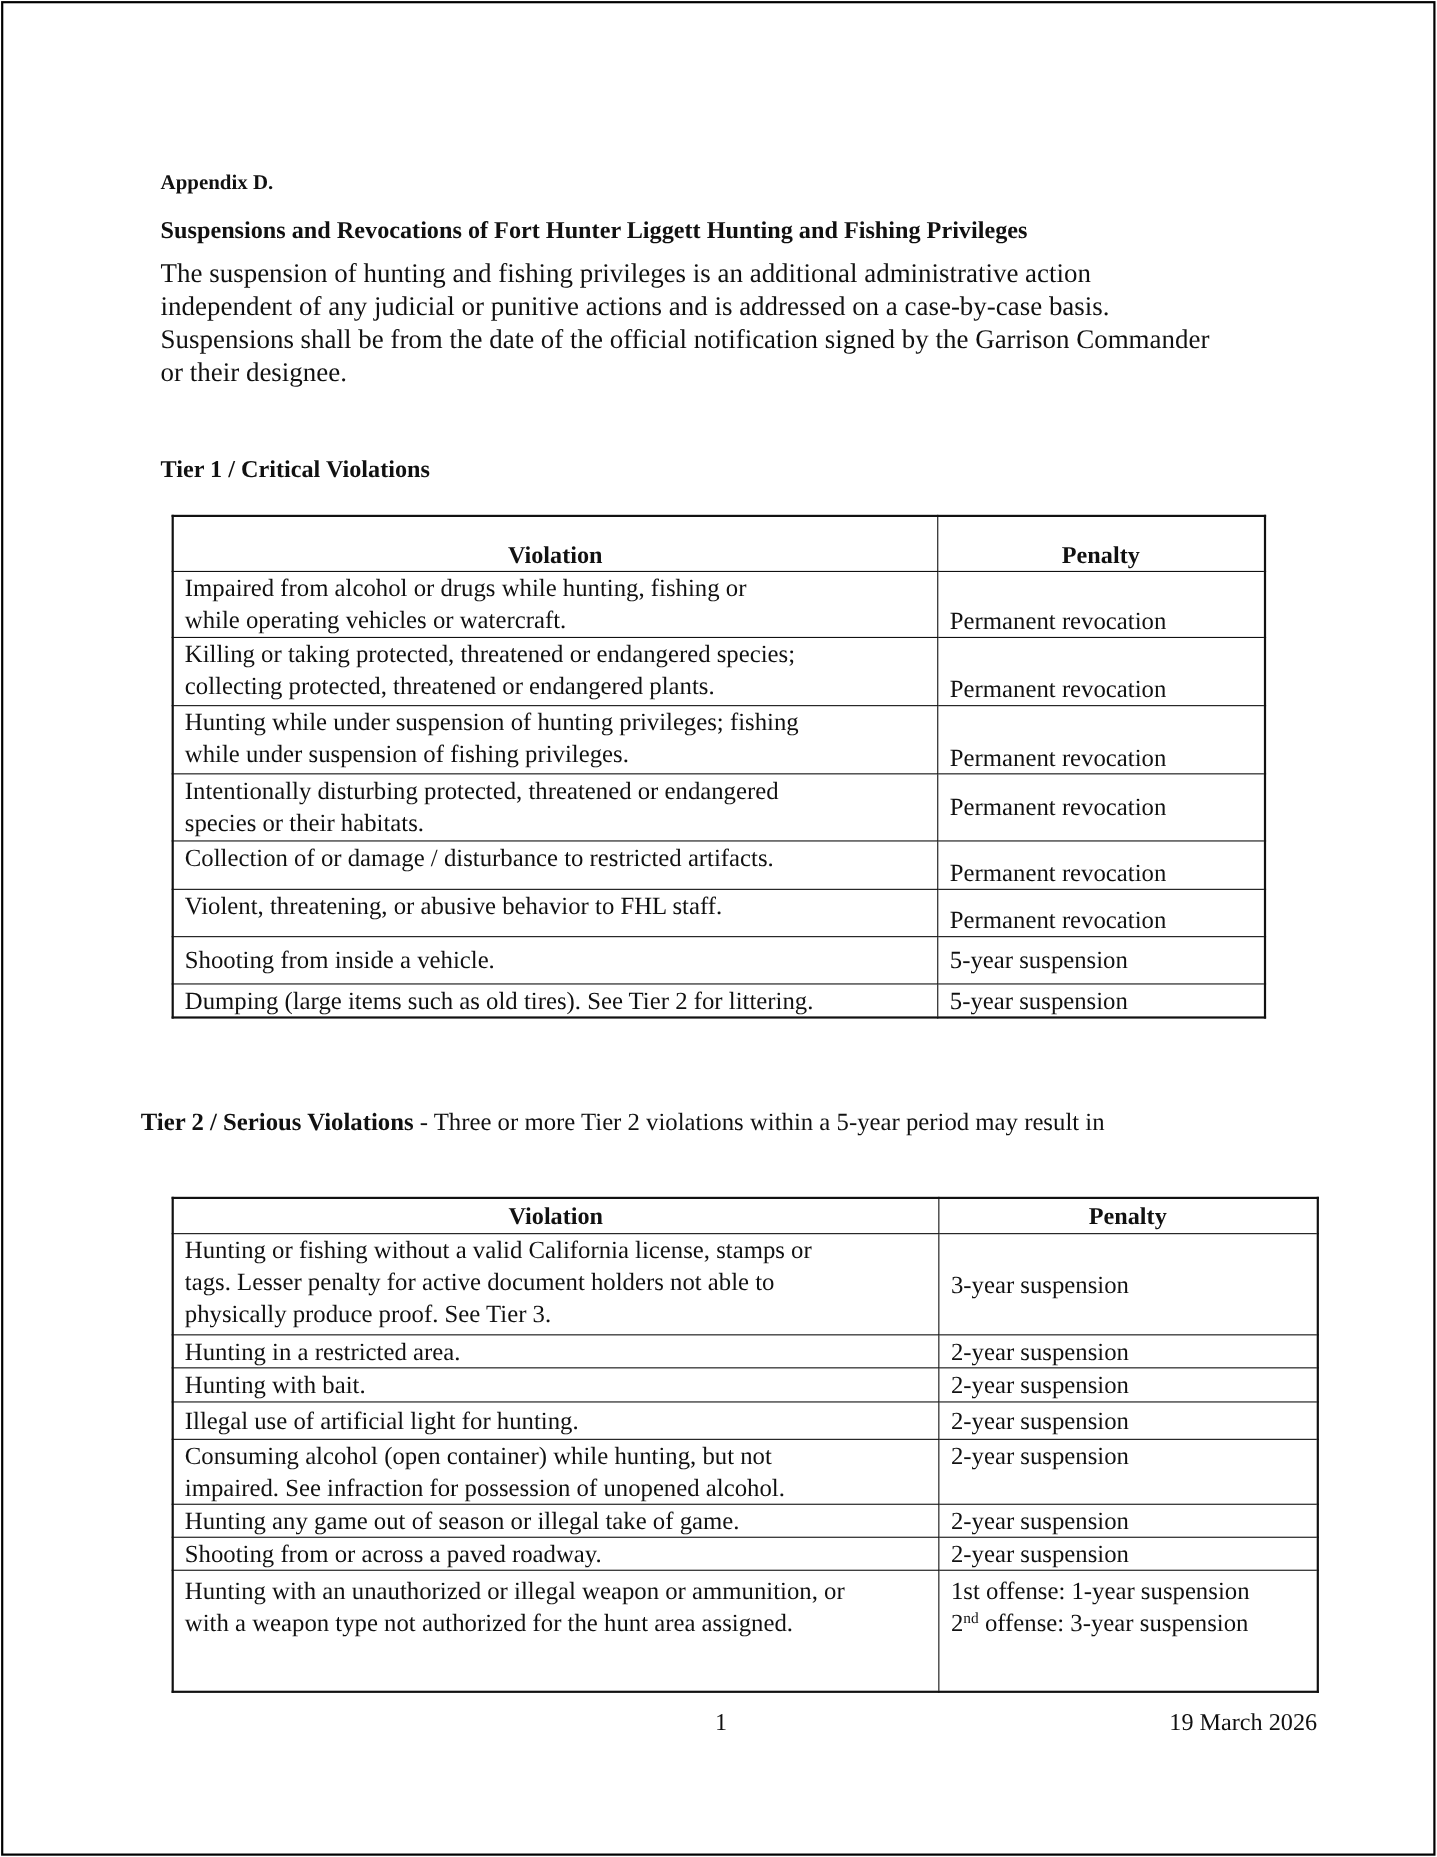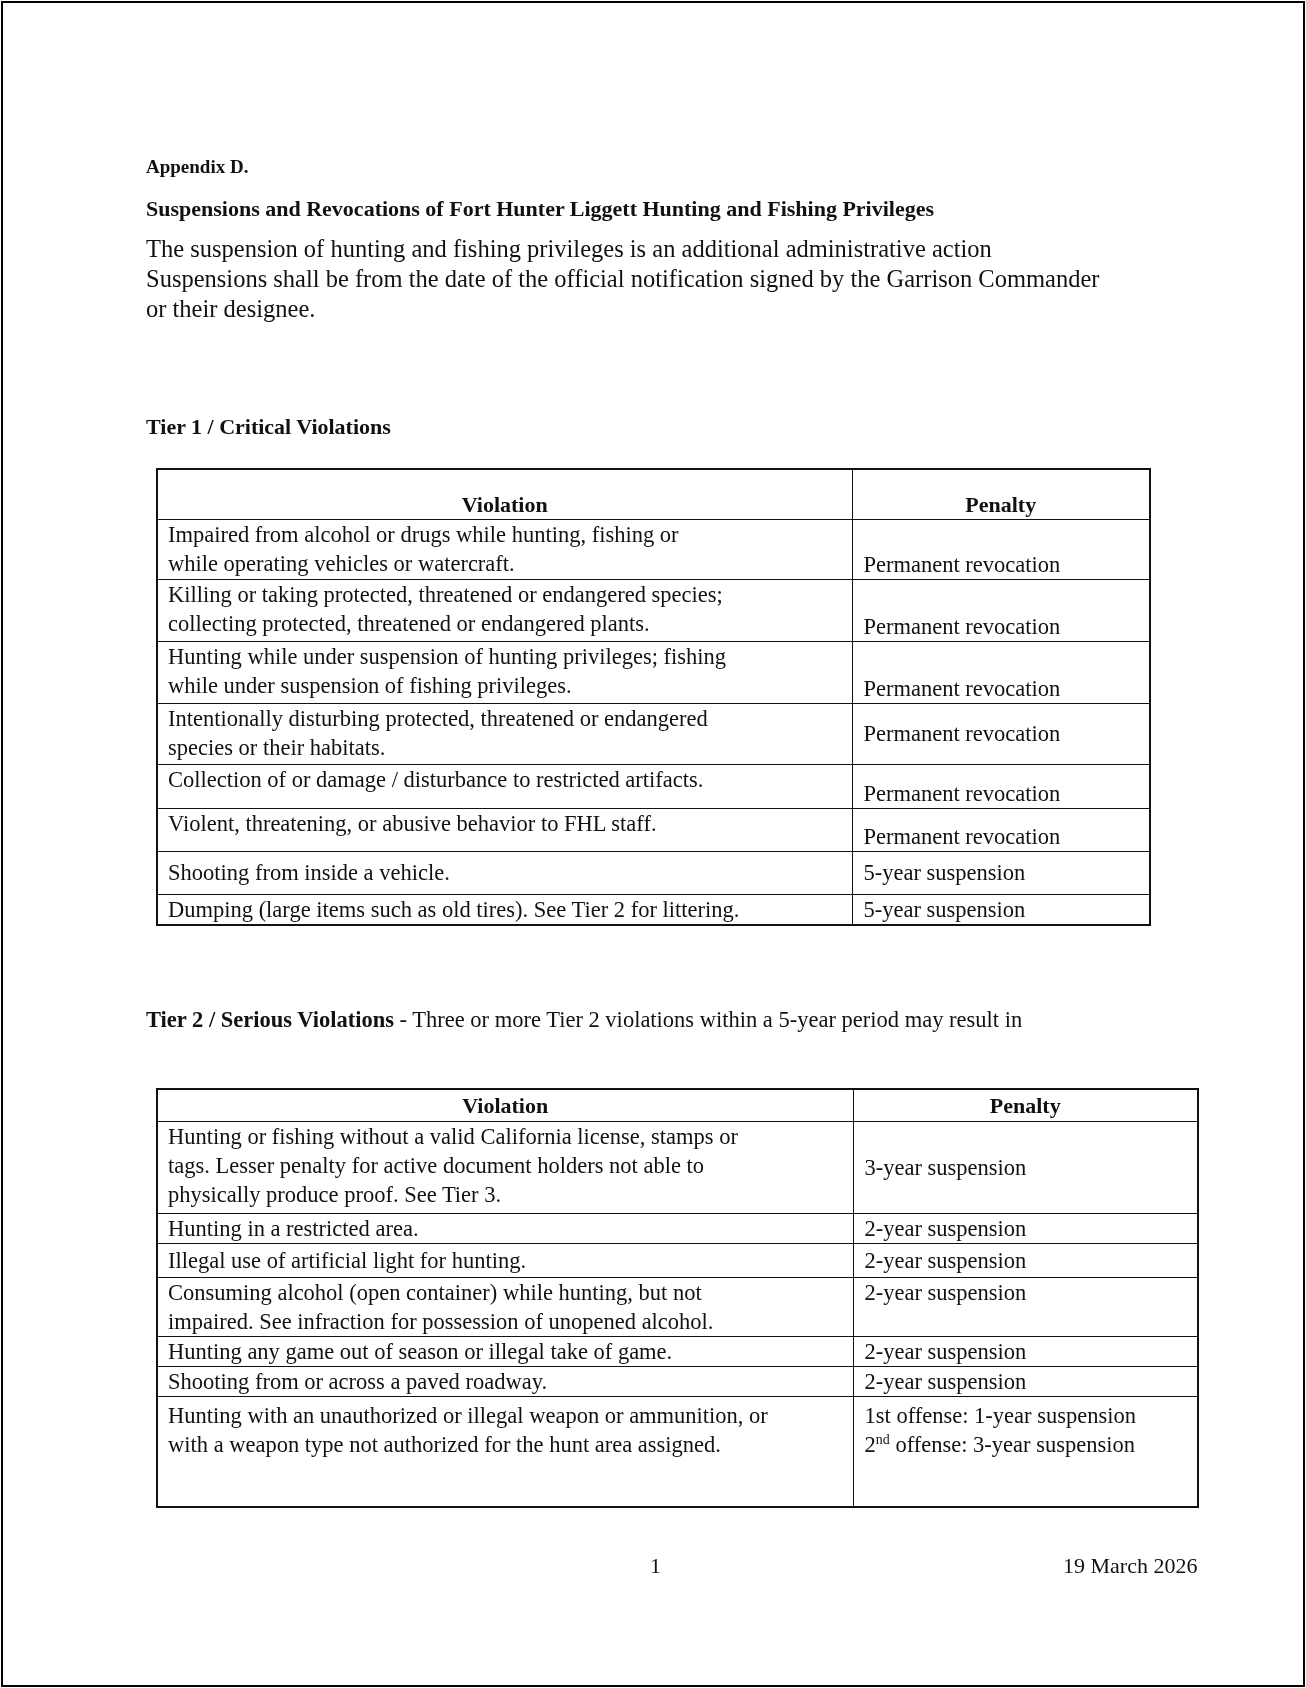--- a/index.html
+++ b/index.html
@@ -6,21 +6,21 @@
   body { width: 1306px; height: 1688px; position: relative; overflow: hidden;
          font-family: "Liberation Serif", "DejaVu Serif", serif; color: #111; }
   .page-border { position: absolute; left: 1px; top: 1px; width: 1300px; height: 1682px;
                  border: 2px solid #000; box-sizing: content-box; }
   .abs { position: absolute; white-space: nowrap; }
   .appendix { left: 146px; top: 156px; font-size: 19px; font-weight: bold; }
   .subtitle { left: 146px; top: 196px; font-size: 22px; font-weight: bold; }
   .intro { left: 146px; top: 234px; font-size: 24.5px; line-height: 30px; white-space: normal; width: 1020px; }
   .intro span { display: block; white-space: nowrap; }
   .tier1-heading { left: 146px; top: 414px; font-size: 22px; font-weight: bold; }
-  .tier2-heading { left: 146px; top: 1005px; font-size: 22.5px; line-height: 30px; white-space: normal; width: 1060px; }
+  .tier2-heading { left: 128px; top: 1005px; font-size: 22.5px; line-height: 30px; white-space: normal; width: 1060px; }
   .tier2-heading b { font-weight: bold; }
   .tier2-heading span.line { display: block; white-space: nowrap; }
 
   table.vt { position: absolute; border-collapse: collapse; table-layout: fixed; }
   table.vt td, table.vt th { border: 1.6px solid #111; padding: 0 0 0 10px; font-size: 22.5px;
                              line-height: 29px; vertical-align: bottom; text-align: left; overflow: hidden; margin-top: 12px; }
   table.vt th { font-weight: bold; text-align: center; padding: 0; font-size: 22px; }
   table.vt td.pen { padding-left: 11px; }
   table.vt td.top { vertical-align: top; }
   table.vt td.mid { vertical-align: middle; }
@@ -36,20 +36,21 @@
 </head>
 <body>
 
 <div class="page-border"></div>
 
 <div class="abs appendix">Appendix D.</div>
 <div class="abs subtitle">Suspensions and Revocations of Fort Hunter Liggett Hunting and Fishing Privileges</div>
 
 <div class="abs intro">
   <span>The suspension of hunting and fishing privileges is an additional administrative action</span>
+  <span>independent of any judicial or punitive actions and is addressed on a case-by-case basis.</span>
   <span>Suspensions shall be from the date of the official notification signed by the Garrison Commander</span>
   <span>or their designee.</span>
 </div>
 
 <div class="abs tier1-heading">Tier 1 / Critical Violations</div>
 
 <table class="vt" id="t1">
   <colgroup>
       <col style="width:695px">
       <col style="width:298px">
@@ -135,20 +136,26 @@
       <span class="line">physically produce proof. See Tier 3.</span>
     </td>
     <td class="pen mid">3-year suspension</td>
   </tr>
   <tr style="height:30px">
     <td class="mid">
           <span class="line">Hunting in a restricted area.</span>
         </td>
     <td class="pen mid">2-year suspension</td>
   </tr>
+  <tr style="height:31px">
+    <td class="mid">
+          <span class="line">Hunting with bait.</span>
+        </td>
+    <td class="pen mid">2-year suspension</td>
+  </tr>
   <tr style="height:34px">
     <td class="mid">
           <span class="line">Illegal use of artificial light for hunting.</span>
         </td>
     <td class="pen mid">2-year suspension</td>
   </tr>
   <tr style="height:58px">
     <td class="top">
       <span class="line">Consuming alcohol (open container) while hunting, but not</span>
       <span class="line">impaired. See infraction for possession of unopened alcohol.</span>

